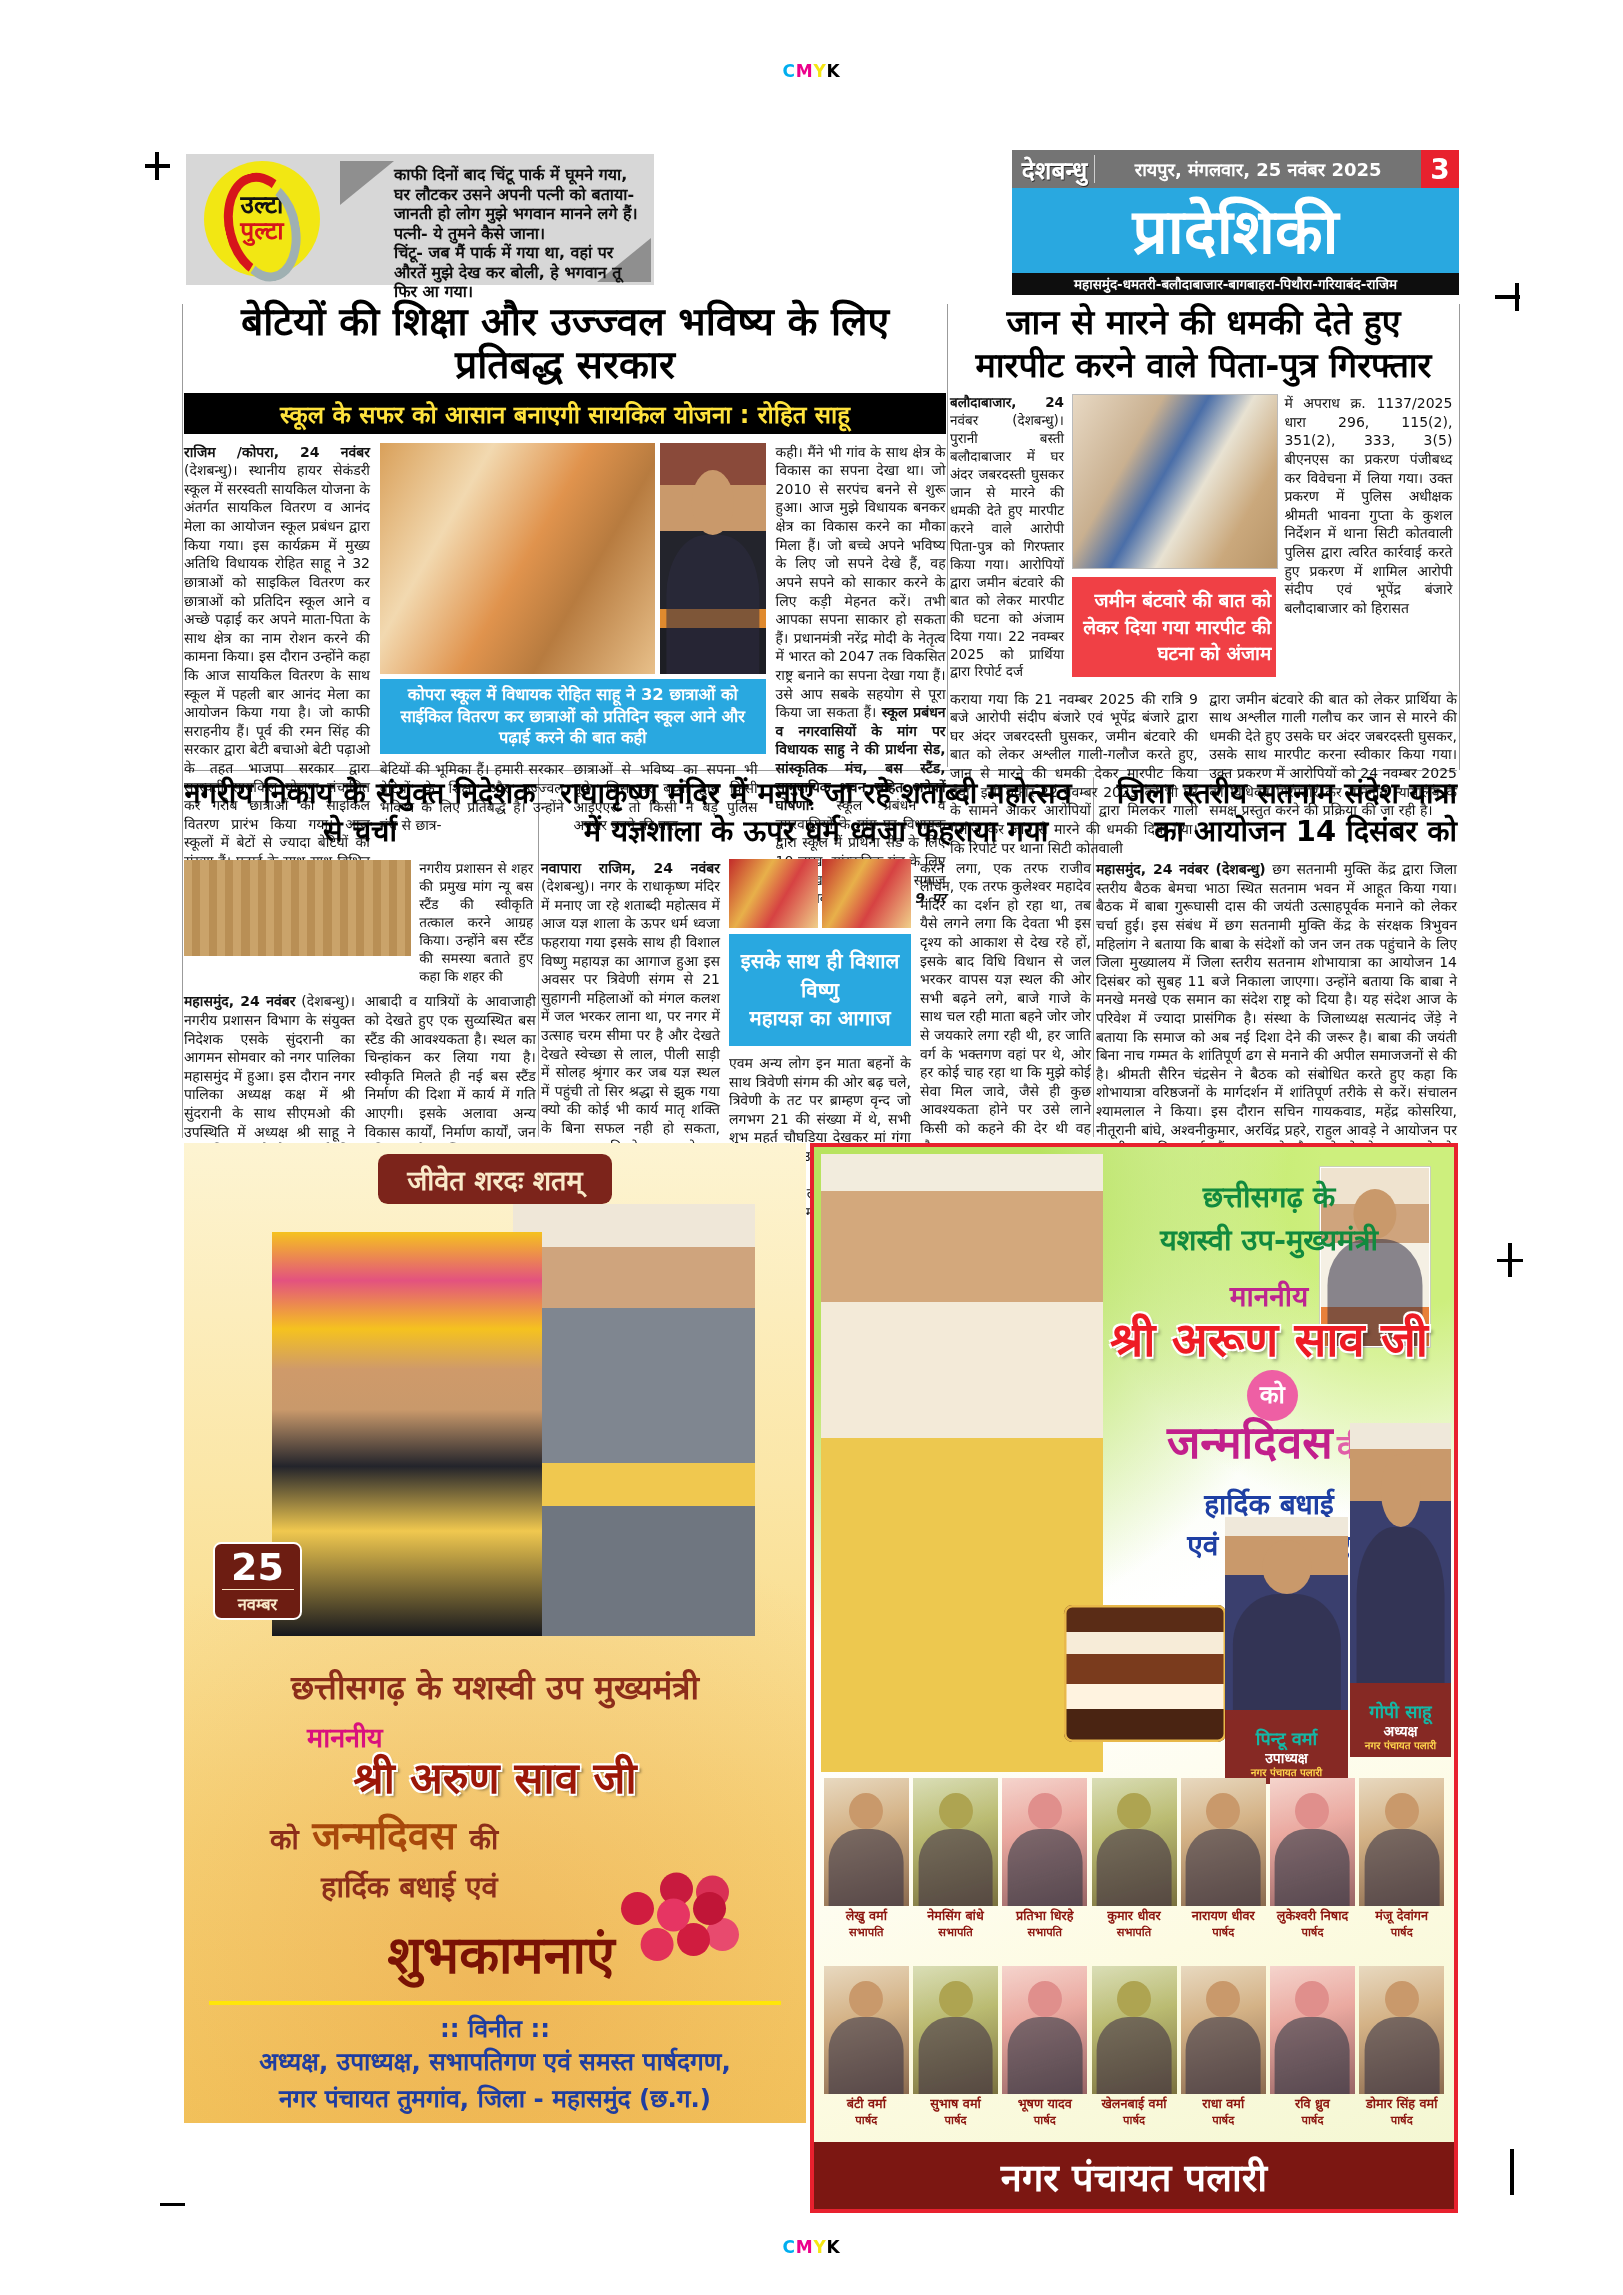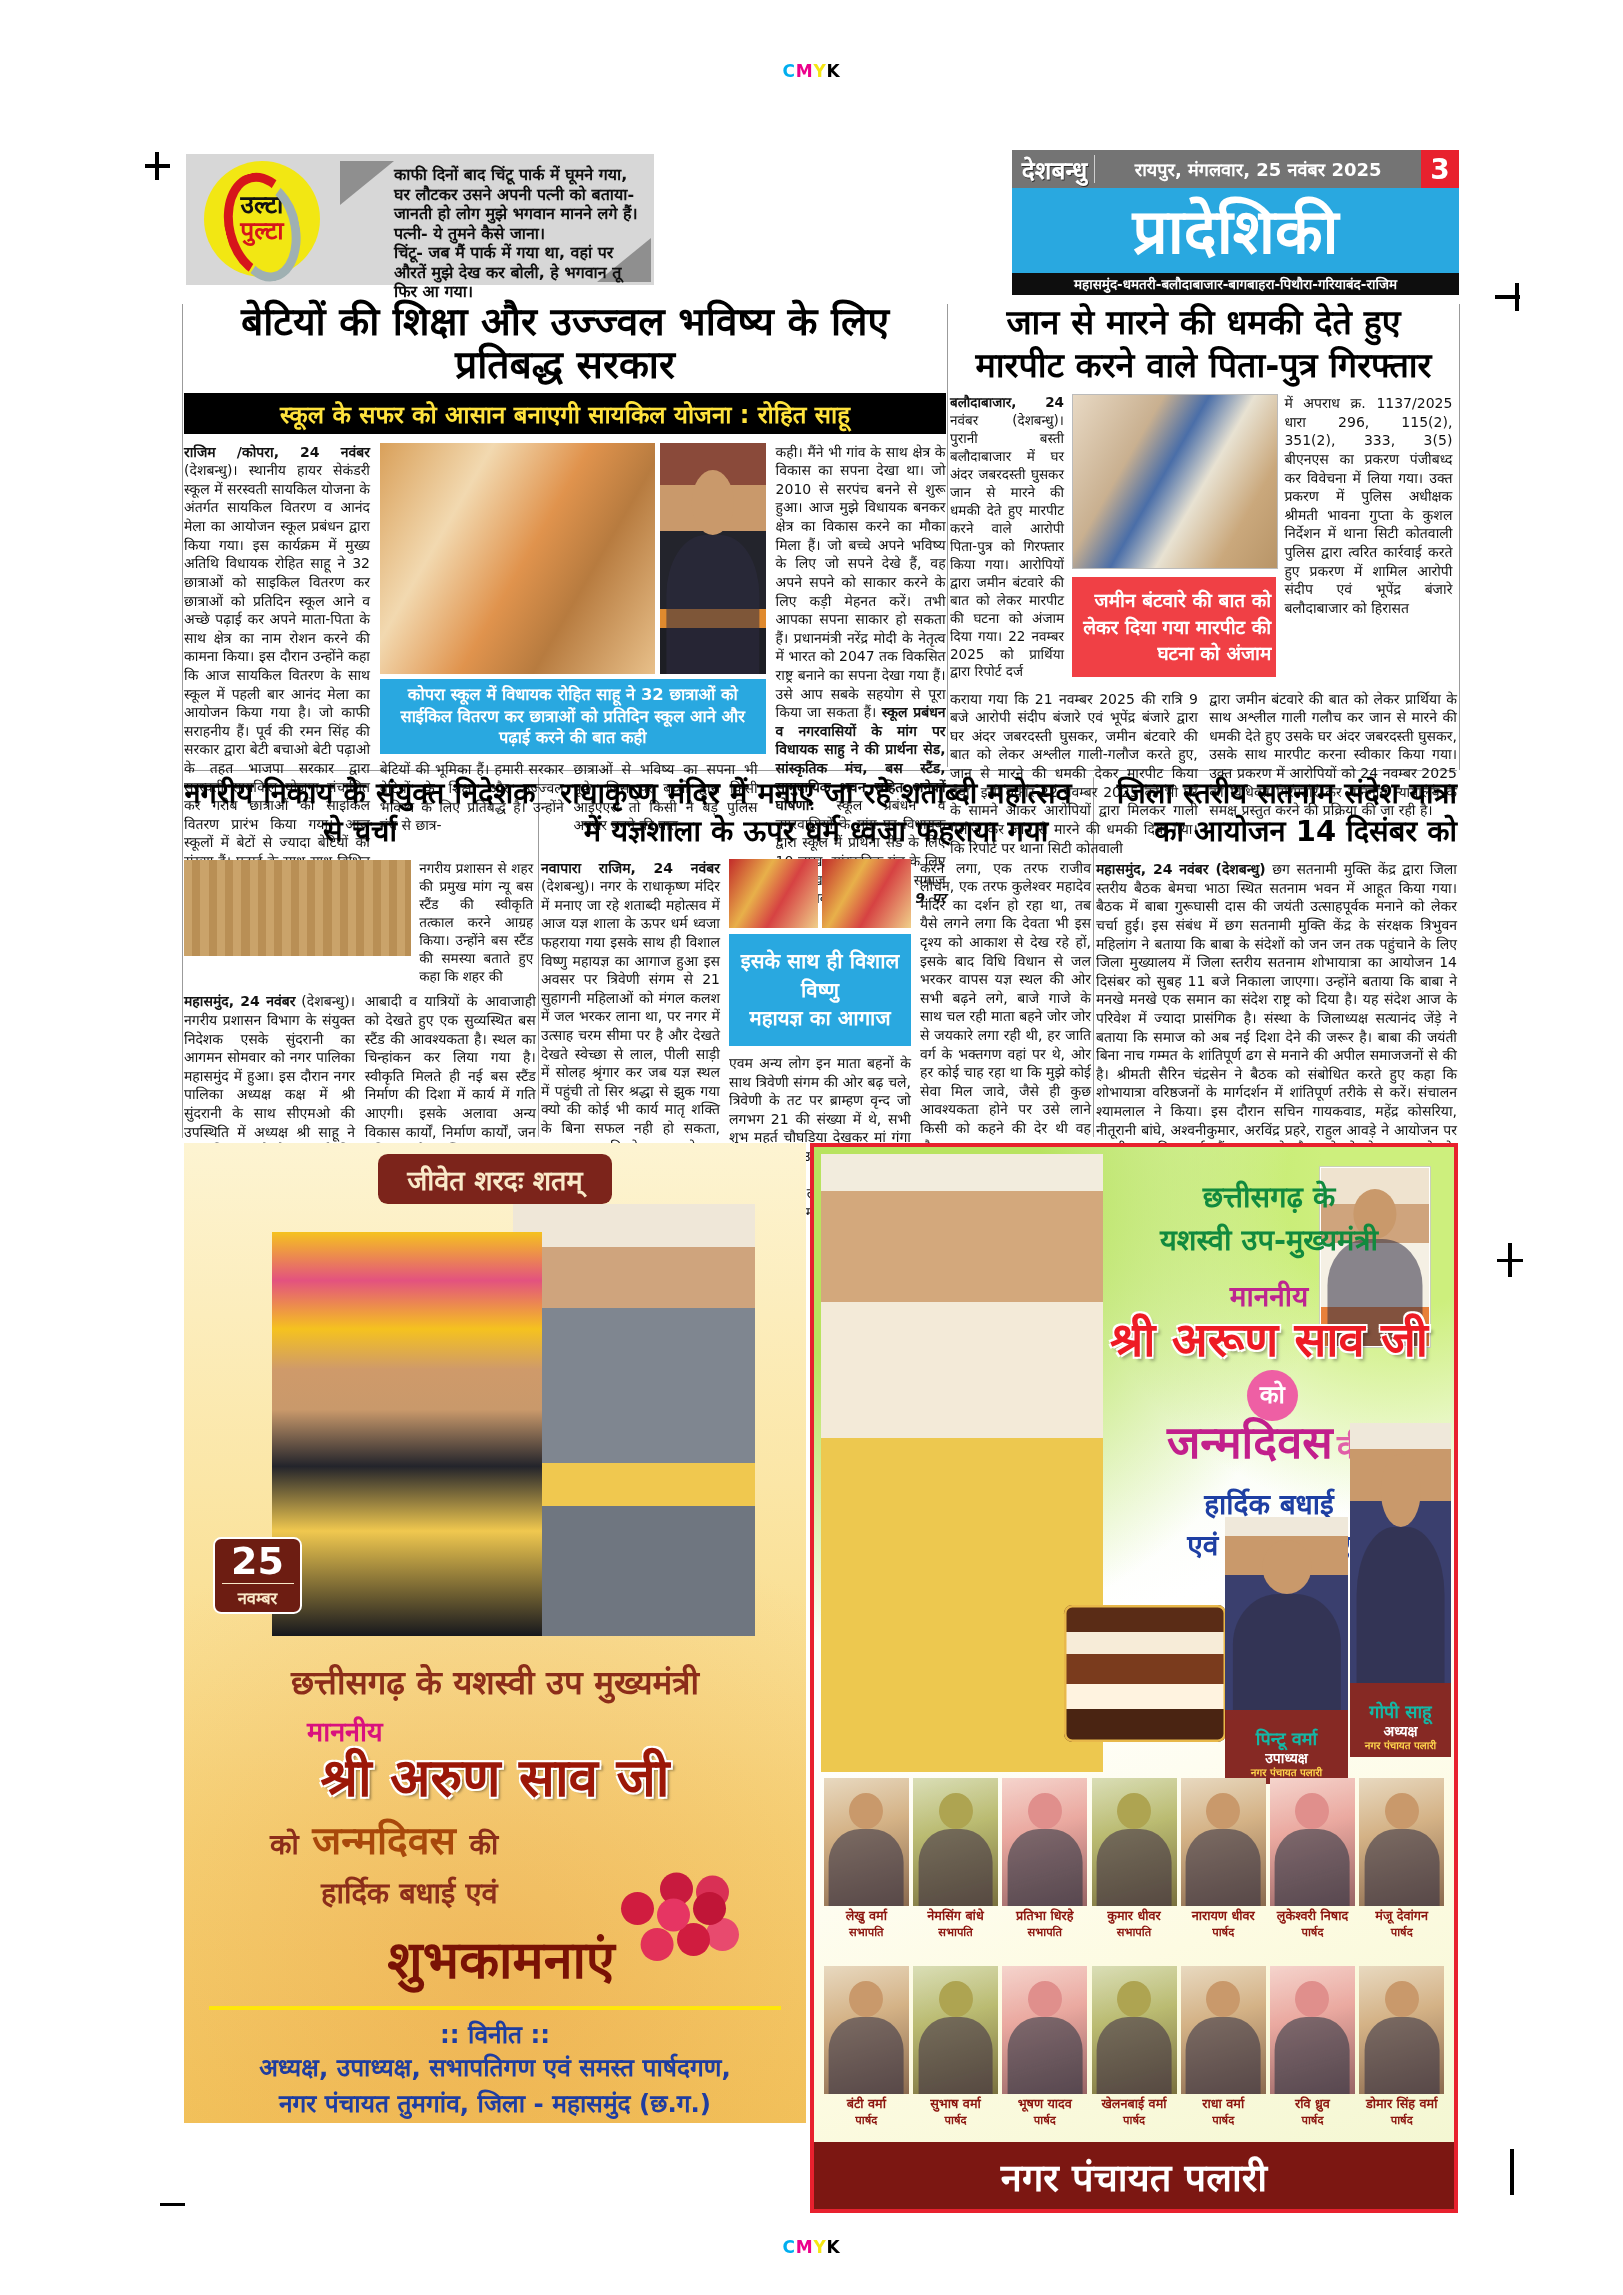--- a/index.html
+++ b/index.html
@@ -93,21 +93,21 @@
     linear-gradient(180deg,#fdf4d2 0%,#fbe6a6 35%,#f7d478 70%,#f3c65e 100%);}
   .adl-title{margin-top:11.4px;background:#7c241b;color:#f9e9c8;font-size:27px;font-weight:bold;padding:6.5px 29px;border-radius:9.8px;}
   .adl-photos{position:relative;width:100%;height:432px;}
   .ph-man1{position:absolute;left:88px;top:28px;width:270px;height:404px;background:linear-gradient(180deg,#f5c21f 0%,#e3527f 12%,#f5c21f 24%,#cf9a6a 34%,#c9996b 44%,#23242b 58%,#f0c84f 74%,#17181d 100%);}
   .ph-man2{position:absolute;right:51px;top:0;width:242px;height:432px;background:linear-gradient(180deg,#efe7d8 0 10%,#cfa47d 10% 24%,#7f8690 24% 60%,#f0c84f 60% 70%,#6f7680 70% 100%);}
   .adl-badge{position:absolute;left:29px;bottom:16.4px;width:85px;background:#6d1d12;border:2.5px solid #fff;border-radius:8.2px;color:#fff;text-align:center;padding:3.3px 0;}
   .adl-badge .day{font-size:38px;font-weight:bold;line-height:1.05;}
   .adl-badge .month{font-size:16.4px;font-weight:bold;color:#f9e9c8;border-top:1.6px solid #f9e9c8;margin:1.6px 6.5px 0;padding-top:1.6px;}
   .adl-l1{color:#8c2d1a;font-size:33px;font-weight:bold;margin-top:28px;}
   .adl-l2{color:#d9117e;font-size:27px;font-weight:bold;align-self:flex-start;margin:8.2px 0 0 123px;}
-  .adl-name{color:#9c1708;font-size:53px;font-weight:bold;line-height:1.1;text-shadow:1.6px 1.6px 0 #ffffff,-1.6px -1.6px 0 #ffffff,1.6px -1.6px 0 #fff,-1.6px 1.6px 0 #fff,3.3px 3.3px 2.5px rgba(0,0,0,.35);}
+  .adl-name{color:#9c1708;font-size:43px;font-weight:bold;line-height:1.1;text-shadow:1.6px 1.6px 0 #ffffff,-1.6px -1.6px 0 #ffffff,1.6px -1.6px 0 #fff,-1.6px 1.6px 0 #fff,3.3px 3.3px 2.5px rgba(0,0,0,.35);}
   .adl-l3{color:#a8480b;font-size:39px;font-weight:bold;align-self:flex-start;margin:4.9px 0 0 86px;}
   .adl-l3 .sm{font-size:28px;color:#8c2d1a;}
   .adl-l4{color:#8c2d1a;font-size:29px;font-weight:bold;align-self:flex-start;margin:6.5px 0 0 137px;}
   .roses{position:absolute;right:70px;top:716px;width:123px;height:90px;}
   .rose{position:absolute;left:8.2px;top:33px;width:33px;height:33px;border-radius:50%;background:#d01c3f;
     box-shadow:36px 6.5px 0 #e63563,72px 0 0 #c01537,19.6px 36px 0 #e23159,56px 31px 0 #d01c3f,85px 26px 0 #e84a6e,39px -19.6px 0 #c81a3e,75px -16.4px 0 #d93055;}
   .adl-l5{color:#7a1205;font-size:52px;font-weight:bold;margin-top:11.4px;margin-left:12px;}
   .adl-hr{width:92%;height:4.1px;background:#ffe60a;margin:13px 0 6.5px;}
   .adl-vineet{color:#1f3da0;font-size:24.5px;font-weight:bold;}
   .adl-from{color:#1f3da0;font-size:24.5px;font-weight:bold;text-align:center;line-height:1.5;}

